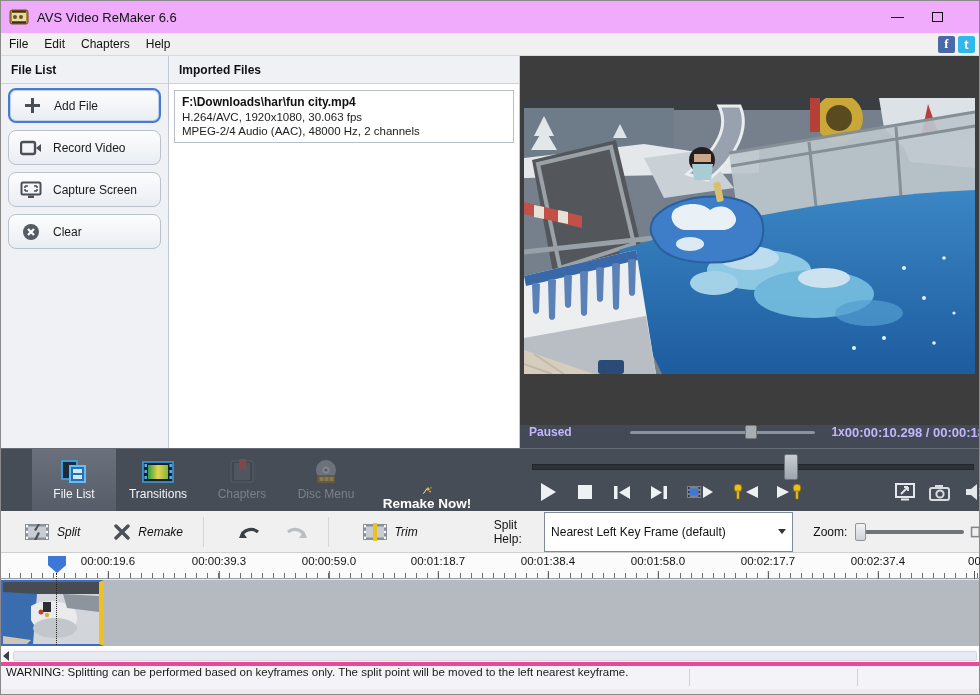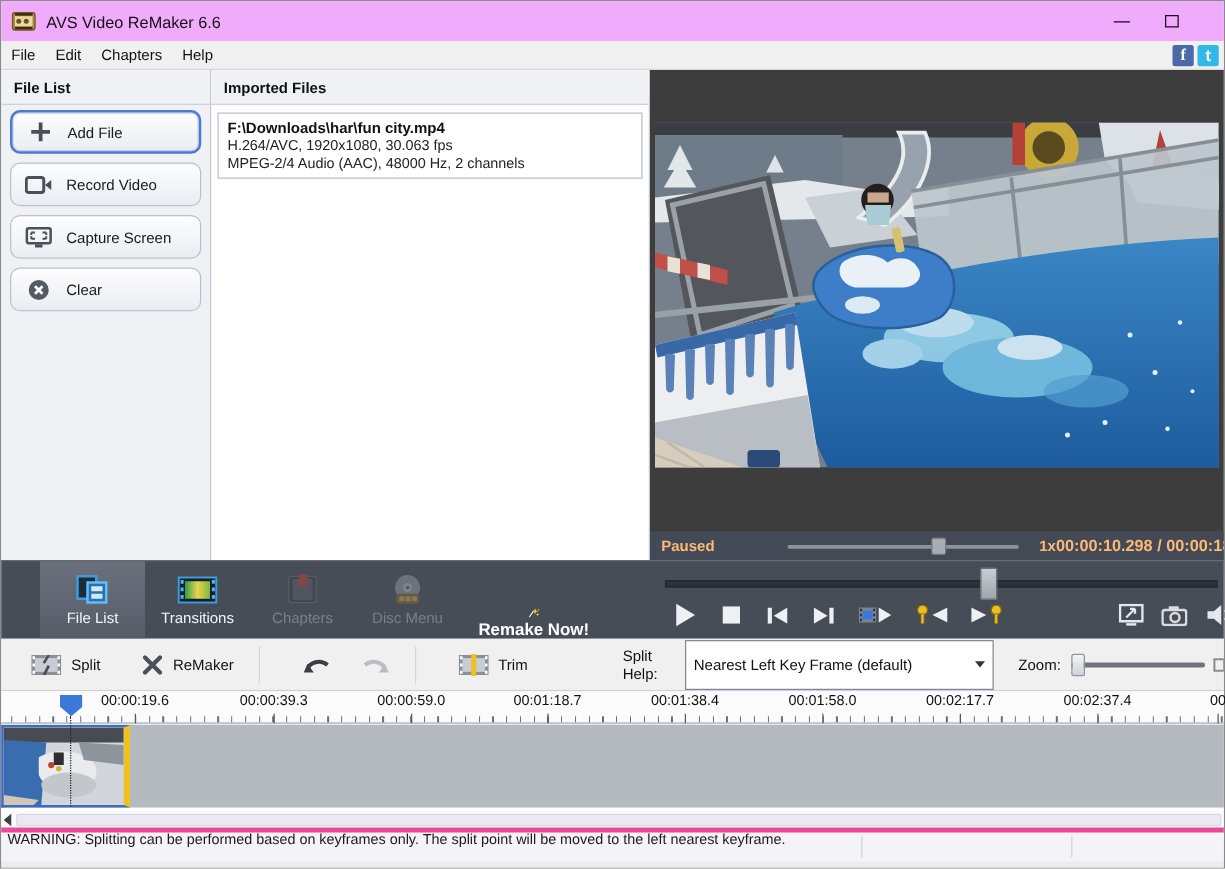--- a/index.html
+++ b/index.html
@@ -35,21 +35,21 @@
   .flp-label { font-size:12px; color:#1a1a1a; }
 
   .imported-panel { width:352px; background:#fff; border-left:1px solid #c3c9d2; border-right:1px solid #c3c9d2; display:flex; flex-direction:column; }
   .imported-panel .panel-hdr { background:#eff1f5; }
   .file-card { margin:6px 5px; border:1px solid #b9bfc9; background:#fff; padding:4px 7px; }
   .fc-name { font-size:12px; font-weight:bold; color:#111; line-height:15px; white-space:nowrap; overflow:hidden; }
   .fc-line { font-size:11.5px; color:#222; line-height:14px; white-space:nowrap; overflow:hidden; }
 
   .preview { flex:1; background:#3d3d3d; position:relative; overflow:hidden; }
   .video-frame { position:absolute; left:4px; top:42px; width:451px; height:276px; }
-  .paused-bar { position:absolute; left:0; right:0; bottom:0; height:23px; background:#434955; display:flex; align-items:center; color:#fdba74; }
+  .paused-bar { position:absolute; left:0; right:0; bottom:0; height:23px; background:#434955; display:flex; color:#c4b5fd; }
   .paused-text { font-size:12px; font-weight:bold; margin-left:9px; }
   .speed-slider { position:relative; width:200px; height:14px; margin-left:58px; cursor:pointer; }
   .speed-slider .trk { position:absolute; top:6px; left:0; right:0; height:3px; background:#8d939c; border-radius:2px; }
   .speed-slider .hnd { position:absolute; top:0; left:62%; width:12px; height:14px; background:#a8adb5; border:1px solid #777; border-radius:2px; }
   .speed-label { font-size:12px; font-weight:bold; margin-left:16px; }
   .time-label { font-size:13px; font-weight:bold; margin-left:auto; margin-right:-6px; white-space:nowrap; }
 
   
   .darkbar { height:63px; background:#474d57; border-top:1px solid #666c76; display:flex; flex:0 0 auto; }
   .tabs { width:490px; display:flex; align-items:stretch; padding-left:31px; }
@@ -64,21 +64,21 @@
   .seek { position:absolute; left:41px; right:5px; top:5px; height:26px; cursor:pointer; }
   .seek .trk { position:absolute; left:0; right:0; top:10px; height:6px; background:#2d3139; border:1px solid #23262c; }
   .seek .hnd { position:absolute; left:57%; top:0; width:14px; height:26px; background:linear-gradient(#c9cdd3,#9fa5ad); border:1px solid #6e747c; border-radius:2px; }
   .transport { position:absolute; left:0; right:0; bottom:6px; height:26px; display:flex; align-items:center; padding-left:46px; }
   .tbtn { margin-right:15px; display:flex; align-items:center; justify-content:center; width:22px; height:22px; cursor:pointer; flex:0 0 auto; }
   .tbtn.wide { width:30px; }
   .tbtn.push { margin-left:auto; margin-right:12px; }
 
   
   .toolbar { height:42px; background:#f0f0f0; border-bottom:1px solid #cfcfcf; display:flex; align-items:center; font-size:12px; color:#111; flex:0 0 auto; }
-  .tb-btn { display:flex; align-items:center; gap:8px; padding:6px 10px; margin-left:14px; cursor:pointer; border-radius:3px; }
+  .tb-btn { display:flex; align-items:center; gap:8px; padding:6px 10px; margin-left:14px; cursor:pointer; border-radius:3px;font-style:italic; }
   .tb-sep { width:1px; height:30px; background:#d6d6d6; margin:0 10px; }
   .tb-label { font-size:12px; }
   .splitmode-label { margin-left:66px; }
   .combo { width:318px; height:40px; background:#fff; border:1px solid #7e8a99; margin-left:8px; display:flex; align-items:center; padding:0 6px; font-size:12px; cursor:pointer; }
   .combo .arrow { margin-left:auto; width:0; height:0; border-left:4px solid transparent; border-right:4px solid transparent; border-top:5px solid #333; }
   .zoom-label { margin-left:20px; }
   .zoom-slider { position:relative; width:140px; height:18px; margin-left:8px; cursor:pointer; }
   .zoom-slider .trk { position:absolute; top:7px; left:0; right:0; height:4px; background:#6f747b; border-radius:2px; }
   .zoom-slider .hnd { position:absolute; top:0; left:0; width:11px; height:18px; background:linear-gradient(#f2f3f5,#cfd3d9); border:1px solid #8d95a1; border-radius:2px; }
   .tb-clip-ic { margin-left:6px; opacity:.8; }
@@ -432,21 +432,21 @@
             <rect x="21" y="13.6" width="2" height="2.4"></rect>
           </g>
         <path d="M13 1 L9 7 L13 9 L9 17 L11.5 17 L15 10 L11 8 L15 1 Z" fill="#4a4f58"></path>
       </svg>
       <span class="tb-label">Split</span>
     </div>
     <div class="tb-btn">
       <svg width="16" height="16" viewBox="0 0 16 16">
           <path d="M2 2 L14 14 M14 2 L2 14" stroke="#4a4f58" stroke-width="3.4" stroke-linecap="round"></path>
         </svg>
-      <span class="tb-label">ReMaker</span>
+      <span class="tb-label">Remake</span>
     </div>
     <div class="tb-sep"></div>
     <div class="tb-btn">
       <svg width="24" height="16" viewBox="0 0 24 16">
         <path d="M4 13 C4 6 14 3 20 8" stroke="#3a3f46" stroke-width="3.2" fill="none"></path>
         <path d="M1 14 L9 14 L4 7 Z" fill="#3a3f46"></path>
       </svg>
     </div>
     <div class="tb-btn" style="margin-left:2px;">
       <svg width="24" height="16" viewBox="0 0 24 16">

